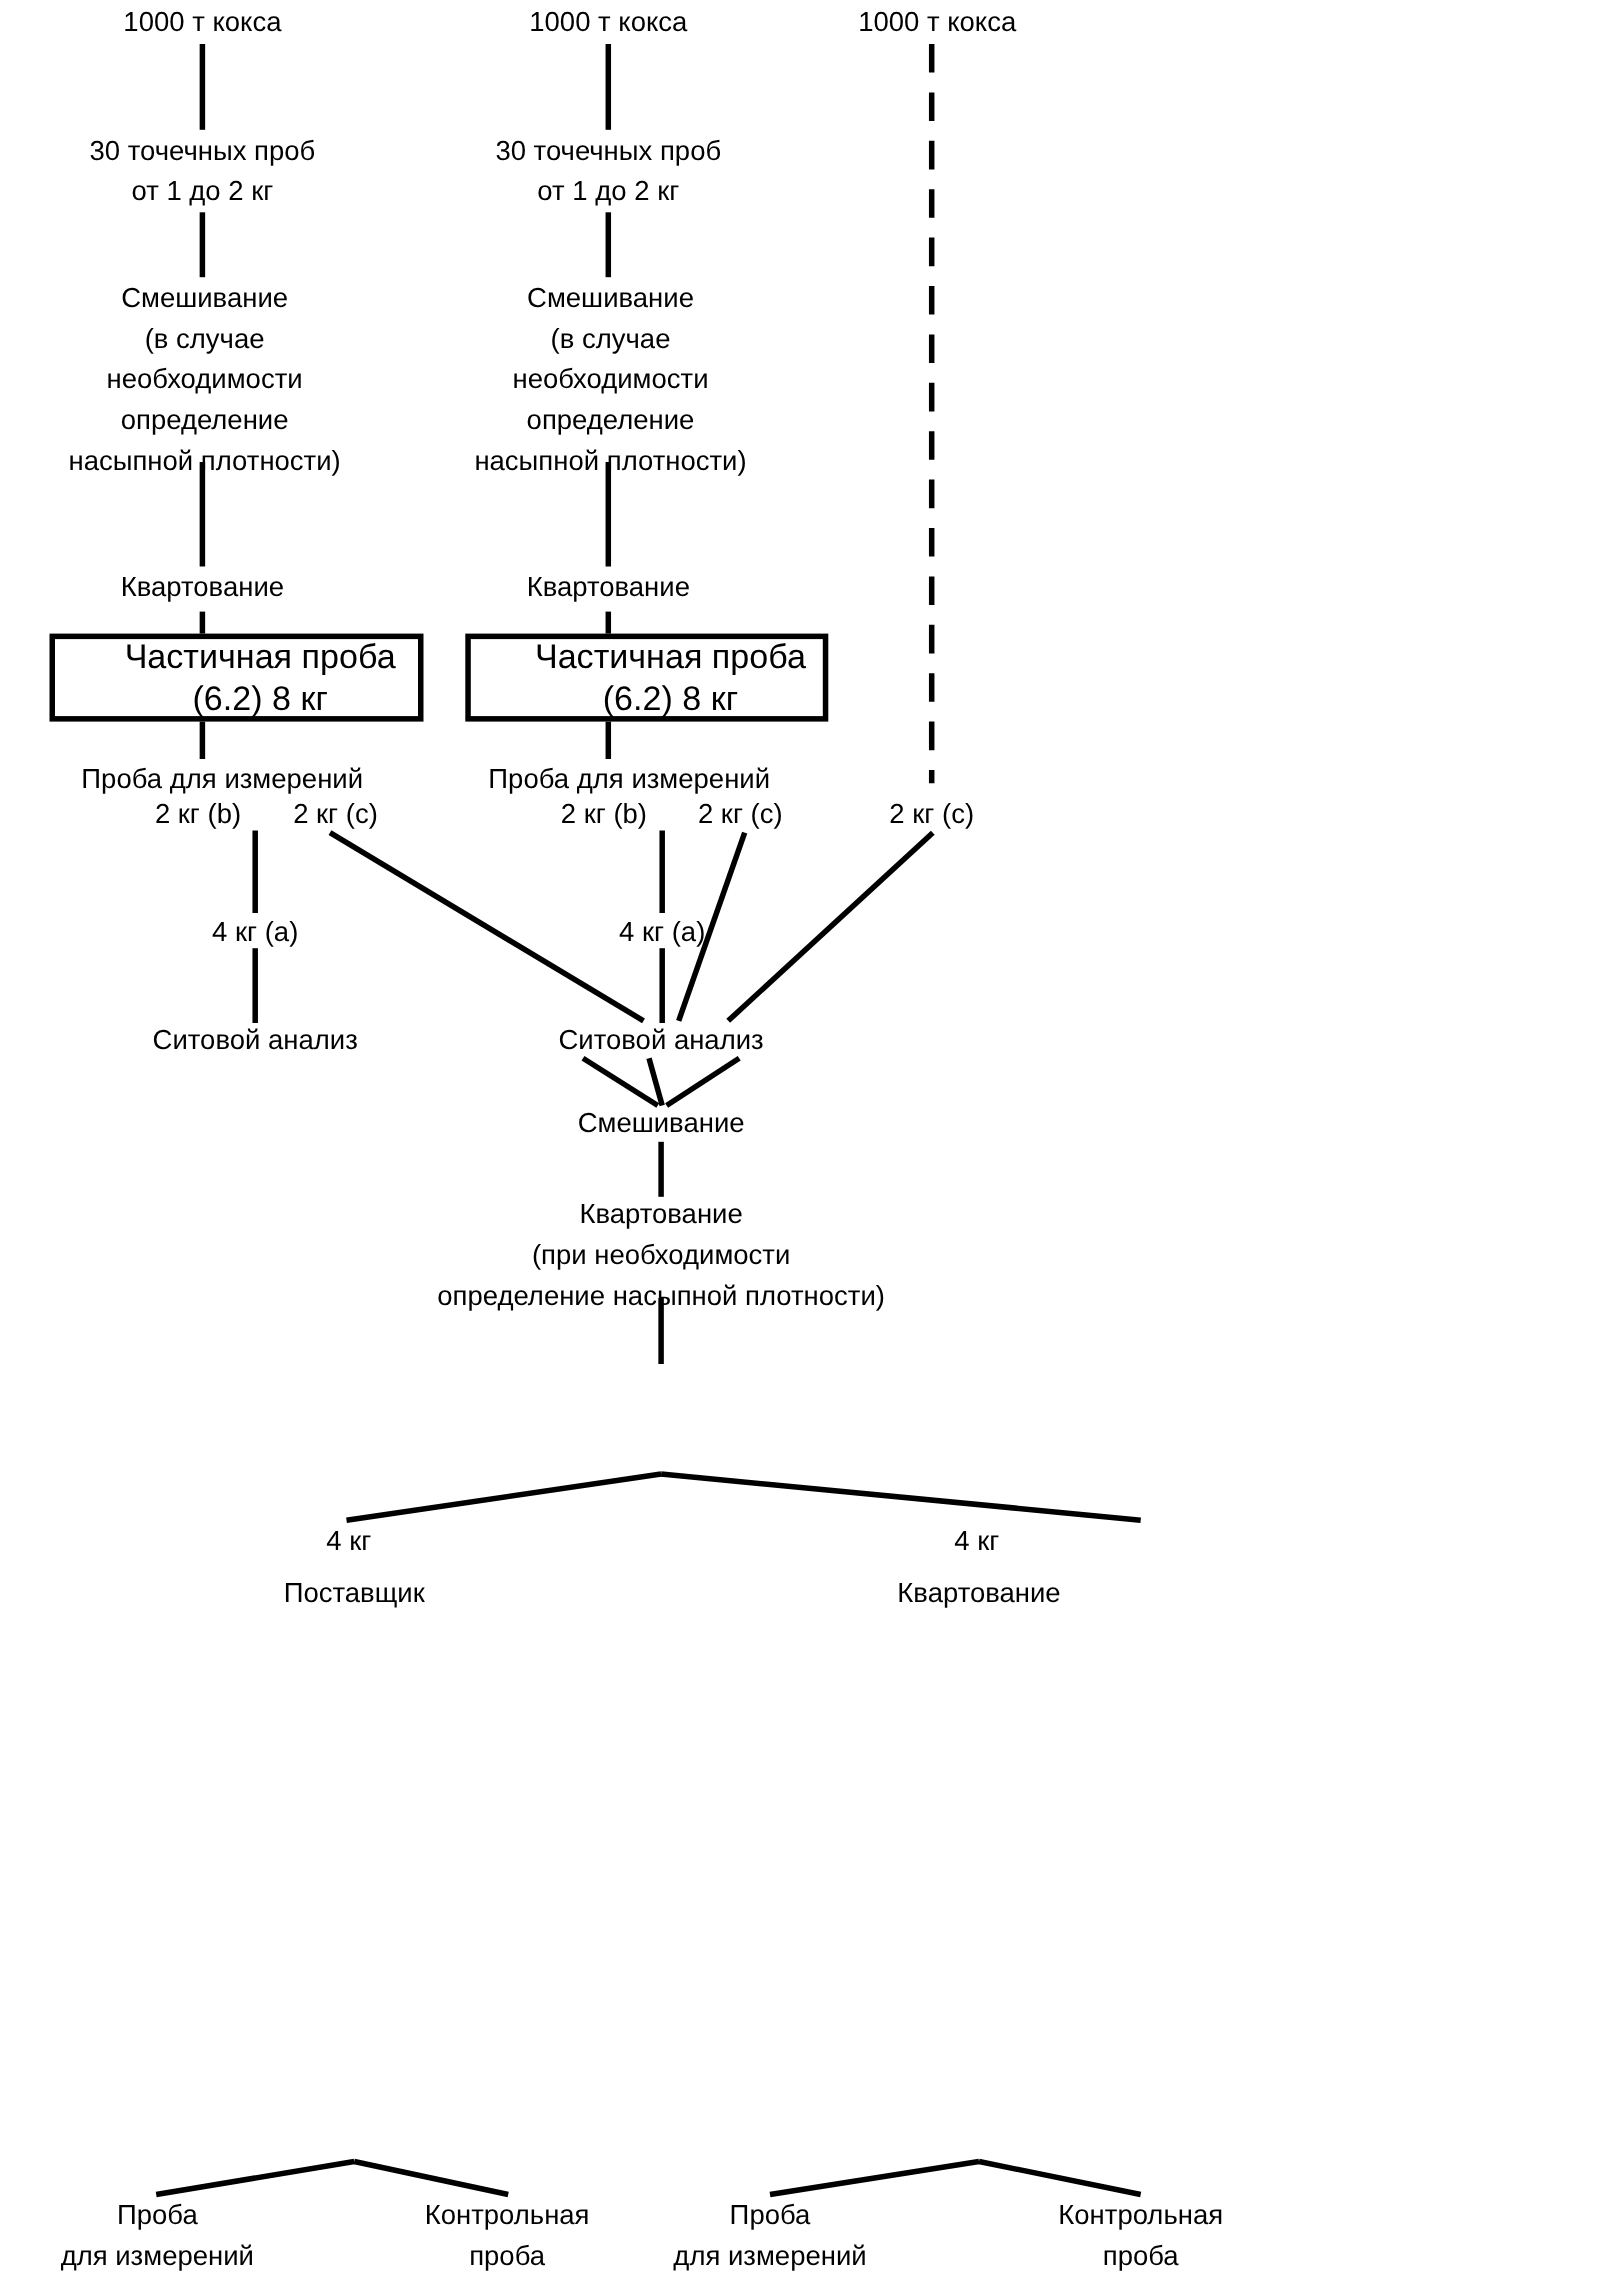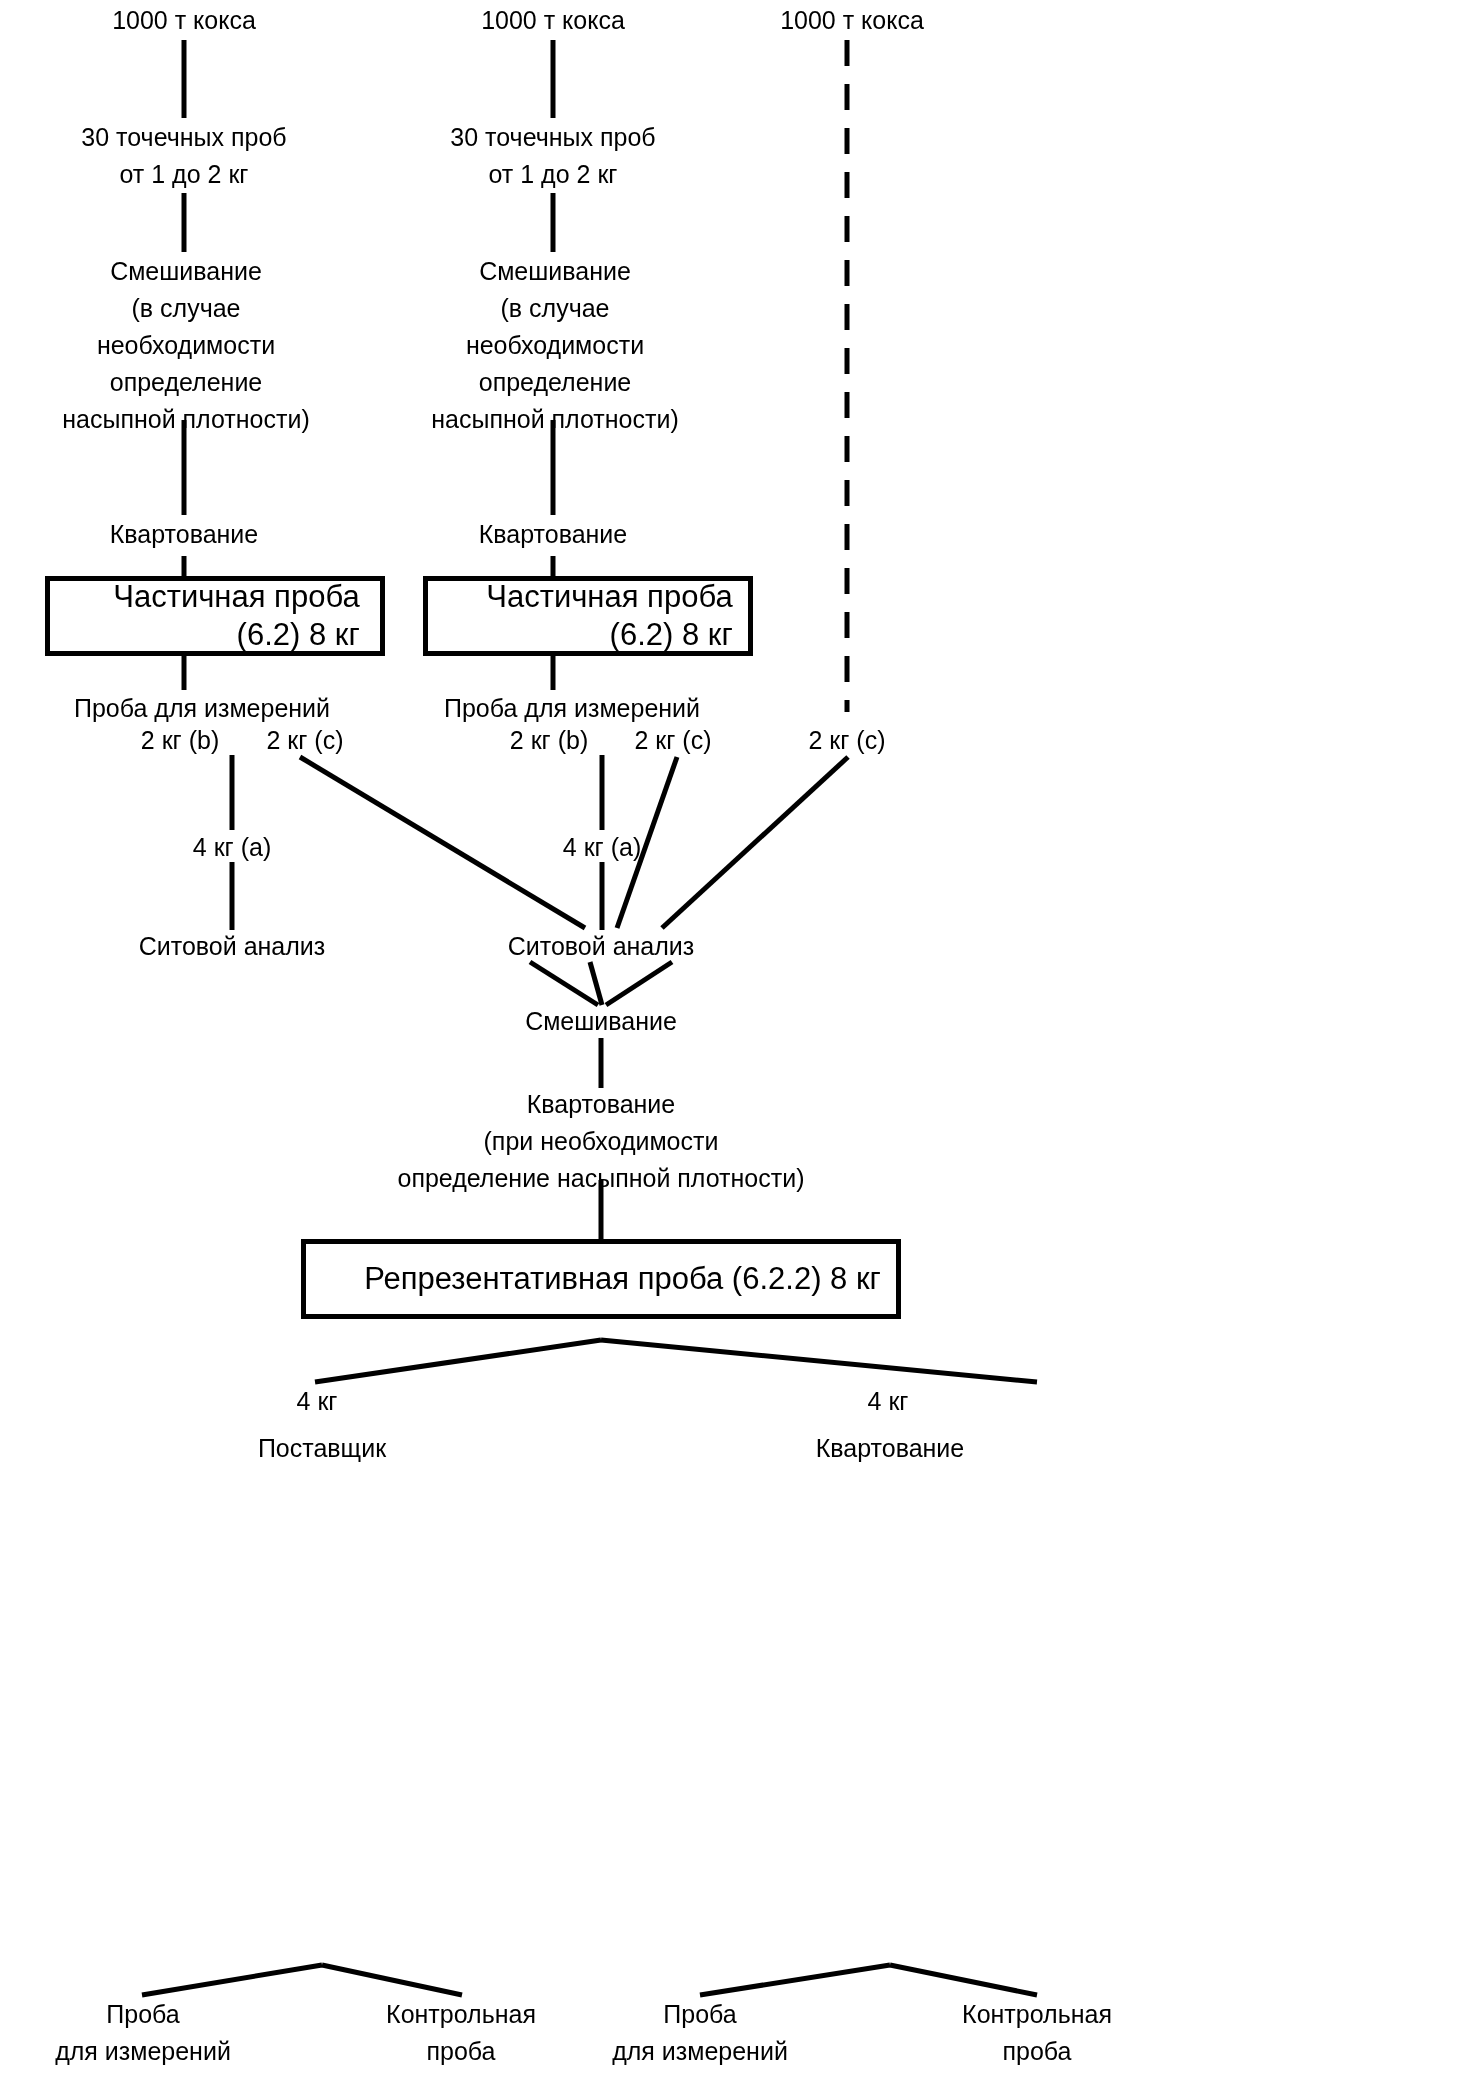--- a/index.html
+++ b/index.html
@@ -35,21 +35,21 @@
     transform: translateX(-50%);
   }
   .boxnode {
     position: absolute;
     box-sizing: border-box;
     border: 5px solid #000000;
     background: #ffffff;
     display: flex;
     align-items: center;
     justify-content: center;
-    text-align: right;
+    text-align: center;
     font-size: 31px;
     line-height: 38px;
     white-space: pre-line;
     transform: translateX(-50%);
     padding-left: 43px;
   }
 </style>
 </head>
 <body>
 
@@ -144,21 +144,20 @@
 
   <div class="node" style="left:232px; top:928px; width:400px;">Ситовой анализ</div>
   <div class="node" style="left:601px; top:928px; width:400px;">Ситовой анализ</div>
 
   <div class="node" style="left:601px; top:1003px; width:400px;">Смешивание</div>
 
   <div class="node" style="left:601px; top:1086px; width:700px;">Квартование
 (при необходимости
 определение насыпной плотности)</div>
 
-  <div class="boxnode" style="left:601px; top:1239px; width:600px; height:80px;">Репрезентативная проба (6.2.2) 8 кг</div>
 
   <div class="node" style="left:317px; top:1383px; width:180px;">4 кг</div>
   <div class="node" style="left:888px; top:1383px; width:180px;">4 кг</div>
 
   <div class="node" style="left:322px; top:1430px; width:400px;">Поставщик</div>
   <div class="node" style="left:890px; top:1430px; width:400px;">Квартование</div>
 
   <div class="node" style="left:143px; top:1996px; width:320px;">Проба
 для измерений</div>
   <div class="node" style="left:461px; top:1996px; width:320px;">Контрольная

